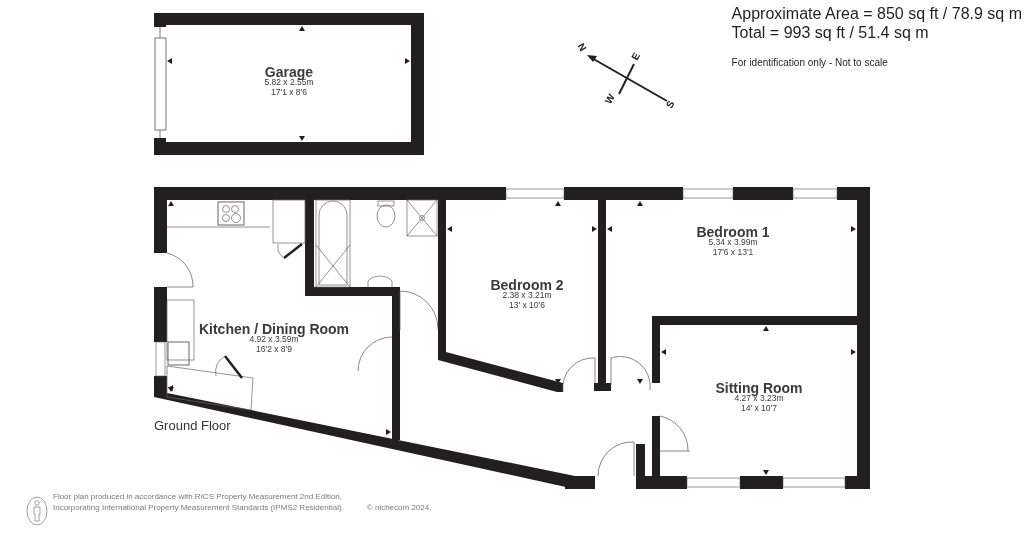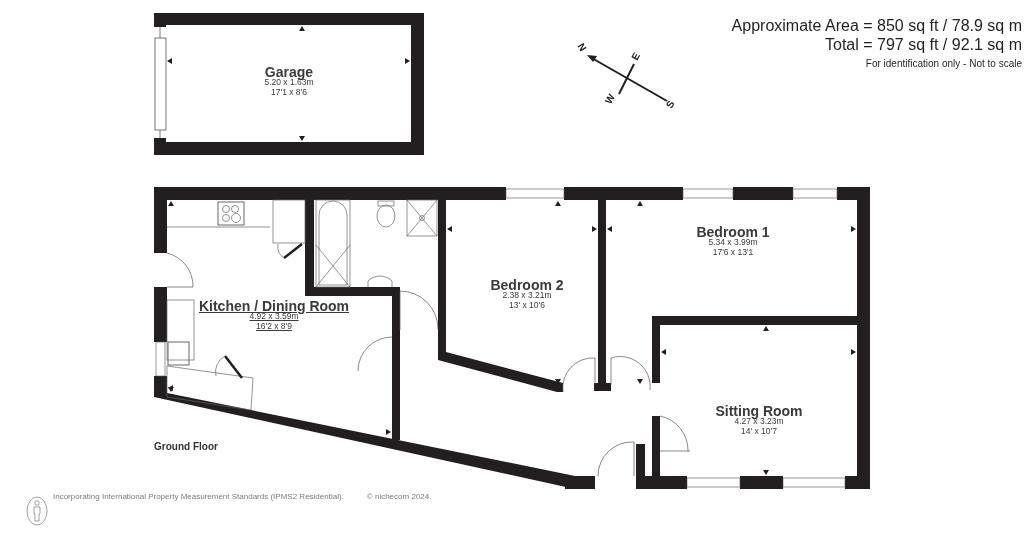--- a/index.html
+++ b/index.html
@@ -1,23 +1,23 @@
 <!DOCTYPE html>
 <html><head>
 <meta charset="utf-8">
 <style>
   html, body { margin:0; padding:0; background:#ffffff; }
   body { width:1024px; height:545px; position:relative; overflow:hidden; font-family:"Liberation Sans", sans-serif; color:#231f20; }
   #plan { position:absolute; left:0; top:0; }
-  .area-block { position:absolute; right:2px; top:16px; text-align:right; }
+  .area-block { position:absolute; right:2px; top:4px; }
   .area-line { font-size:16px; line-height:19px; color:#231f20; }
-  .area-note { font-size:10px; line-height:14px; margin-top:3px; color:#231f20; }
+  .area-note { font-size:10px; line-height:14px; margin-top:14px; color:#231f20; }
   .room-label { position:absolute; text-align:center; font-size:8.5px; line-height:10px; color:#3a3a3a; transform:translateX(-50%); white-space:nowrap; }
   .room-label .name { font-weight:bold; font-size:14px; }
-  .floor-label { position:absolute; left:154px; top:418px; font-size:10px; font-weight:bold; color:#333;margin-top:23px; }
+  .floor-label { position:absolute; left:154px; top:418px; font-size:13px; font-weight:normal; color:#333; }
   .footer { position:absolute; left:26px; top:492px; font-size:8px; line-height:10.5px; color:#7a7a7a; }
   .footer-text { position:absolute; left:27px; top:0; white-space:nowrap; }
   .footer .copy { margin-left:23px; }
   .person-icon { position:absolute; left:0; top:3px; }
   .compass-label { font-family:"Liberation Sans", sans-serif; font-weight:bold; font-size:10px; fill:#231f20; }
 </style>
 </head>
 <body>
 
 <svg id="plan" width="1024" height="545" viewBox="0 0 1024 545" xmlns="http://www.w3.org/2000/svg">
@@ -169,54 +169,55 @@
       <path d="M640,384 l-3,-5 h6z"></path>
     <path d="M661,352 l5,-3 v6z"></path>
       <path d="M856,352 l-5,-3 v6z"></path>
     <path d="M766,326 l-3,5 h6z"></path>
       <path d="M766,475 l-3,-5 h6z"></path>
   </g>
 </svg>
 
 <div class="area-block">
   <div class="area-line">Approximate Area = 850 sq ft / 78.9 sq m</div>
-  <div class="area-line">Total = 797 sq ft / 92.1 sq m</div>
+  <div class="area-line">Total = 993 sq ft / 51.4 sq m</div>
   <div class="area-note">For identification only - Not to scale</div>
 </div>
 
 <div class="room-label" style="left:289px; top:67px;">
   <div class="name">Garage</div>
-  <div>5.20 x 1.63m</div>
+  <div>5.82 x 2.55m</div>
   <div>17'1 x 8'6</div>
 </div>
-<div class="room-label" style="left:274px; top:301px;text-decoration:underline;">
+<div class="room-label" style="left:274px; top:324px;">
   <div class="name">Kitchen / Dining Room</div>
   <div>4.92 x 3.59m</div>
   <div>16'2 x 8'9</div>
 </div>
 <div class="room-label" style="left:527px; top:280px;">
   <div class="name">Bedroom 2</div>
   <div>2.38 x 3.21m</div>
   <div>13' x 10'6</div>
 </div>
 <div class="room-label" style="left:733px; top:227px;">
   <div class="name">Bedroom 1</div>
   <div>5.34 x 3.99m</div>
   <div>17'6 x 13'1</div>
 </div>
-<div class="room-label" style="left:759px; top:383px;margin-top:23px;">
+<div class="room-label" style="left:759px; top:383px;">
   <div class="name">Sitting Room</div>
   <div>4.27 x 3.23m</div>
   <div>14' x 10'7</div>
 </div>
 
 <div class="floor-label">Ground Floor</div>
 
 <div class="footer">
   <svg class="person-icon" width="22" height="32" viewBox="0 0 22 32">
     <ellipse cx="11" cy="16" rx="10" ry="14" fill="none" stroke="#888" stroke-width="0.8"></ellipse>
     <circle cx="11" cy="8" r="2.2" fill="none" stroke="#888" stroke-width="0.8"></circle>
     <path d="M8,12 h6 v7 h-1 v7 h-4 v-7 h-1 z" fill="none" stroke="#888" stroke-width="0.8"></path>
   </svg>
   <div class="footer-text">
+    <div>Floor plan produced in accordance with RICS Property Measurement 2nd Edition,</div>
     <div><span>Incorporating International Property Measurement Standards (IPMS2 Residential).</span><span class="copy">© nichecom 2024.</span></div>
   </div>
 </div>
 
 </body></html>

